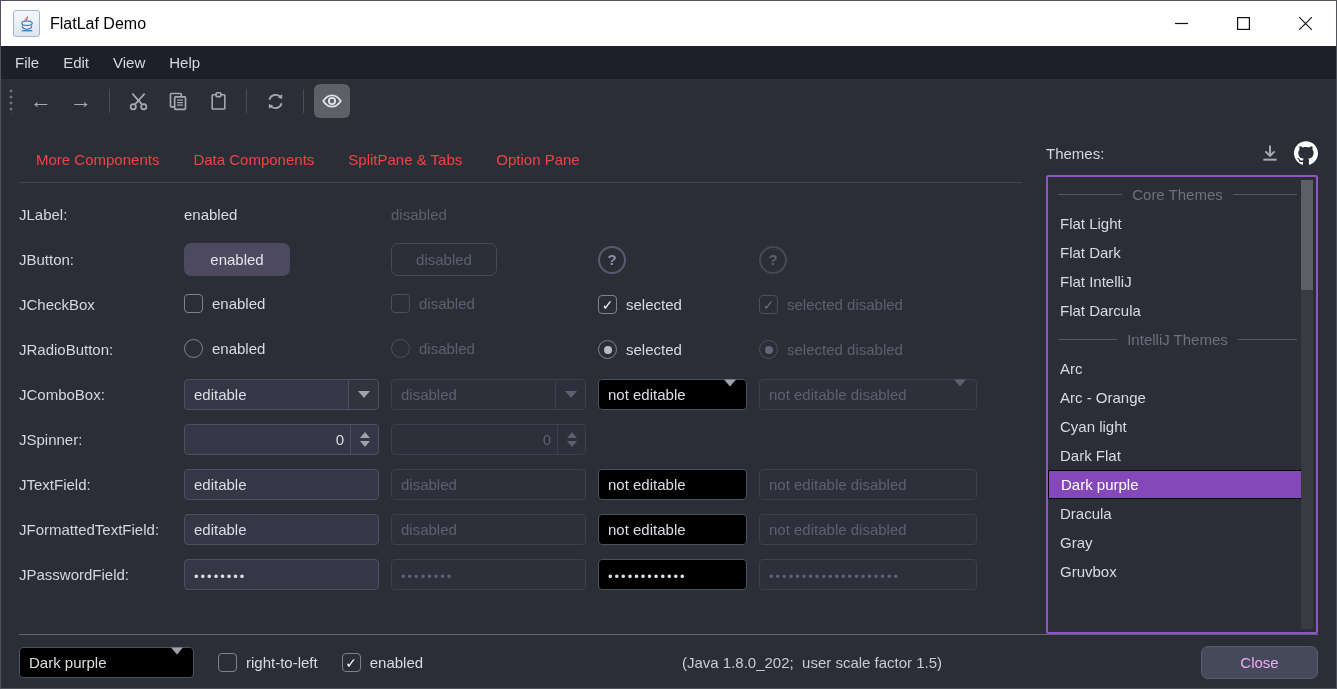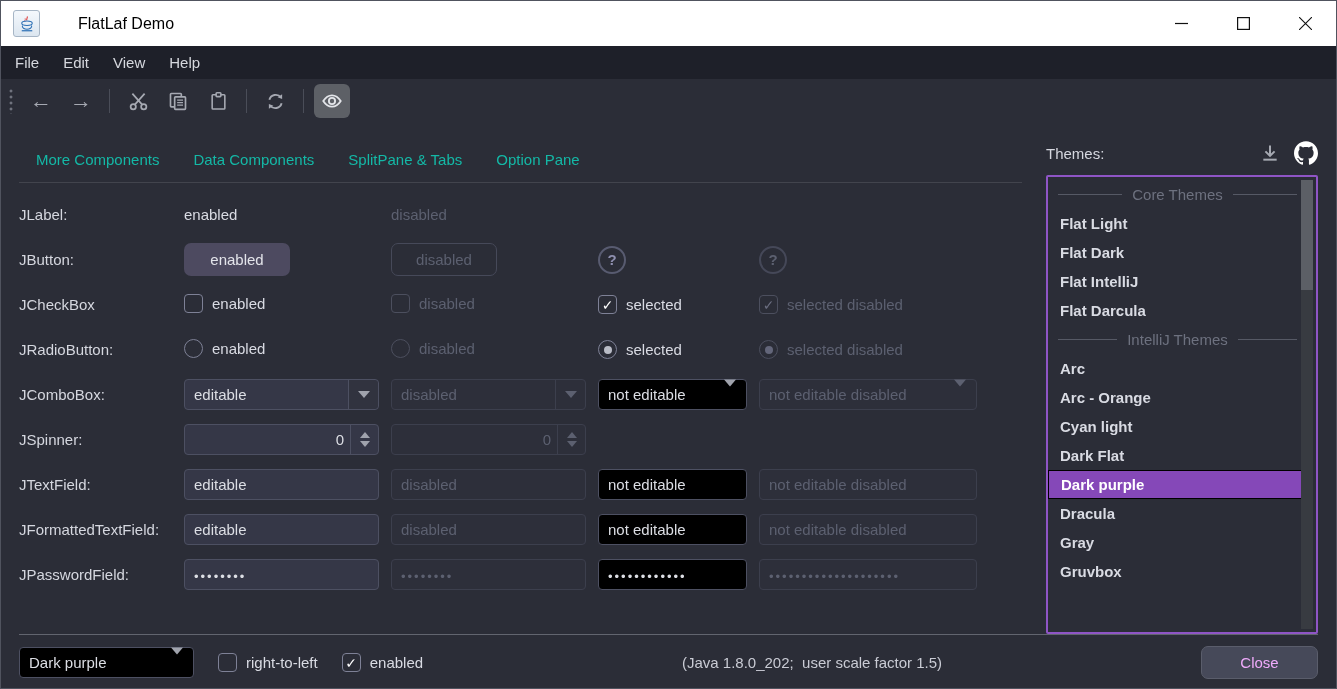--- a/index.html
+++ b/index.html
@@ -2,21 +2,21 @@
 <html><head>
 <meta charset="utf-8">
 <style>
   * { box-sizing: border-box; }
   html,body { margin:0; padding:0; background:#17181d; }
   body { font-family:"Liberation Sans", sans-serif; }
   .window{ width:1337px; height:689px; position:relative; background:#2b2d37;
            border:1px solid #50535e; overflow:hidden; color:#d9dbe3; font-size:15px;}
 
   
-  .titlebar{ height:45px; background:#ffffff; color:#111; display:flex; align-items:center; padding-left:12px;gap:28px;}
+  .titlebar{ height:45px; background:#ffffff; color:#111; display:flex; align-items:center; padding-left:12px;}
   .appicon{ width:27px; height:27px; border:1px solid #a7b6c6; border-radius:3px;
             background:linear-gradient(#f4f8fc,#dce6f0); display:flex; align-items:center; justify-content:center; margin-right:10px;}
   .title-text{ font-size:16px; color:#000; }
   .winbtns{ margin-left:auto; display:flex; height:100%; }
   .winbtn{ width:62px; height:100%; display:flex; align-items:center; justify-content:center;
            font-size:17px; color:#111; cursor:default;}
   .winbtn svg{ display:block; }
 
   
   .menubar{ height:33px; background:#1e2029; display:flex; align-items:center; padding-left:2px;}
@@ -32,21 +32,21 @@
   .tbtn.selected{ background:#5d6066; color:#e3e5e9; }
   .tsep{ width:1px; height:24px; background:#4a4d58; margin:0 6px; }
   .arrow-glyph{ font-size:22px; line-height:1; color:#a6a9b2; }
 
   
   .content{ height:567px; display:flex; flex-direction:column; }
   .main{ flex:1; display:flex; padding:0 18px; }
   .tabpane{ flex:1; padding-top:18px; min-width:0; }
 
   .tabstrip{ display:flex; border-bottom:1px solid #42444d; }
-  .tab{ padding:0 17px; height:41px; line-height:38px; color:#14b8a6; border-bottom:3px solid transparent; }
+  .tab{ padding:0 17px; height:41px; line-height:38px; color:#ef4444; border-bottom:3px solid transparent; }
   .tab.active{ color:#e9eaef; border-bottom-color:#8a3fd4; }
 
   
   .grid{ display:grid; grid-template-columns:165px 207px 207px 161px 230px; grid-auto-rows:45px;
          align-items:center; margin-top:9px; }
   .cell{ padding-right:12px; white-space:nowrap; overflow:hidden; }
   .rowlabel{ color:#d5d7df; }
   .dis{ color:#5c6070; }
 
   .field{ height:31px; border:1px solid #4d5062; background:#353747; border-radius:4px;
@@ -93,21 +93,21 @@
   .spinner.disabled .tri-down-s{ border-top-color:#5c6070; }
 
   
   .themes{ width:272px; margin-left:24px; padding-top:14px; display:flex; flex-direction:column; }
   .themes-head{ display:flex; align-items:center; height:32px; }
   .themes-label{ color:#d5d7df; }
   .themes-icons{ margin-left:auto; display:flex; align-items:center; gap:14px; }
   .theme-list{ margin-top:6px; flex:1; border:2px solid #8f55c6; border-radius:2px; background:#2b2d37;
                position:relative; overflow:hidden; padding:3px 0 3px 0; }
   .tl-inner{ padding-right:13px; }
-  .theme-item{ height:29px; display:flex; align-items:center; padding-left:12px; color:#d9dbe3;font-weight:bold; }
+  .theme-item{ height:29px; display:flex; align-items:center; padding-left:12px; color:#d9dbe3; }
   .theme-item.selected{ background:#8548b8; color:#fff; border:1px solid #000; }
   .theme-header{ height:29px; display:flex; align-items:center; color:#6d717f; padding:0 6px 0 10px; gap:10px;text-align:center; }
   .theme-header::before,.theme-header::after{ content:""; flex:1; height:1px; background:#565965; }
   .vscroll{ position:absolute; top:3px; right:3px; bottom:3px; width:12px; background:#383b41; }
   .vthumb{ position:absolute; top:0; left:0; right:0; height:110px; background:#5c5f66; }
 
   
   .sep{ height:1px; background:#62656f; margin:0 18px; }
   .bottombar{ height:55px; display:flex; align-items:center; padding:0 18px; }
   .bb-left{ display:flex; align-items:center; gap:24px; }

